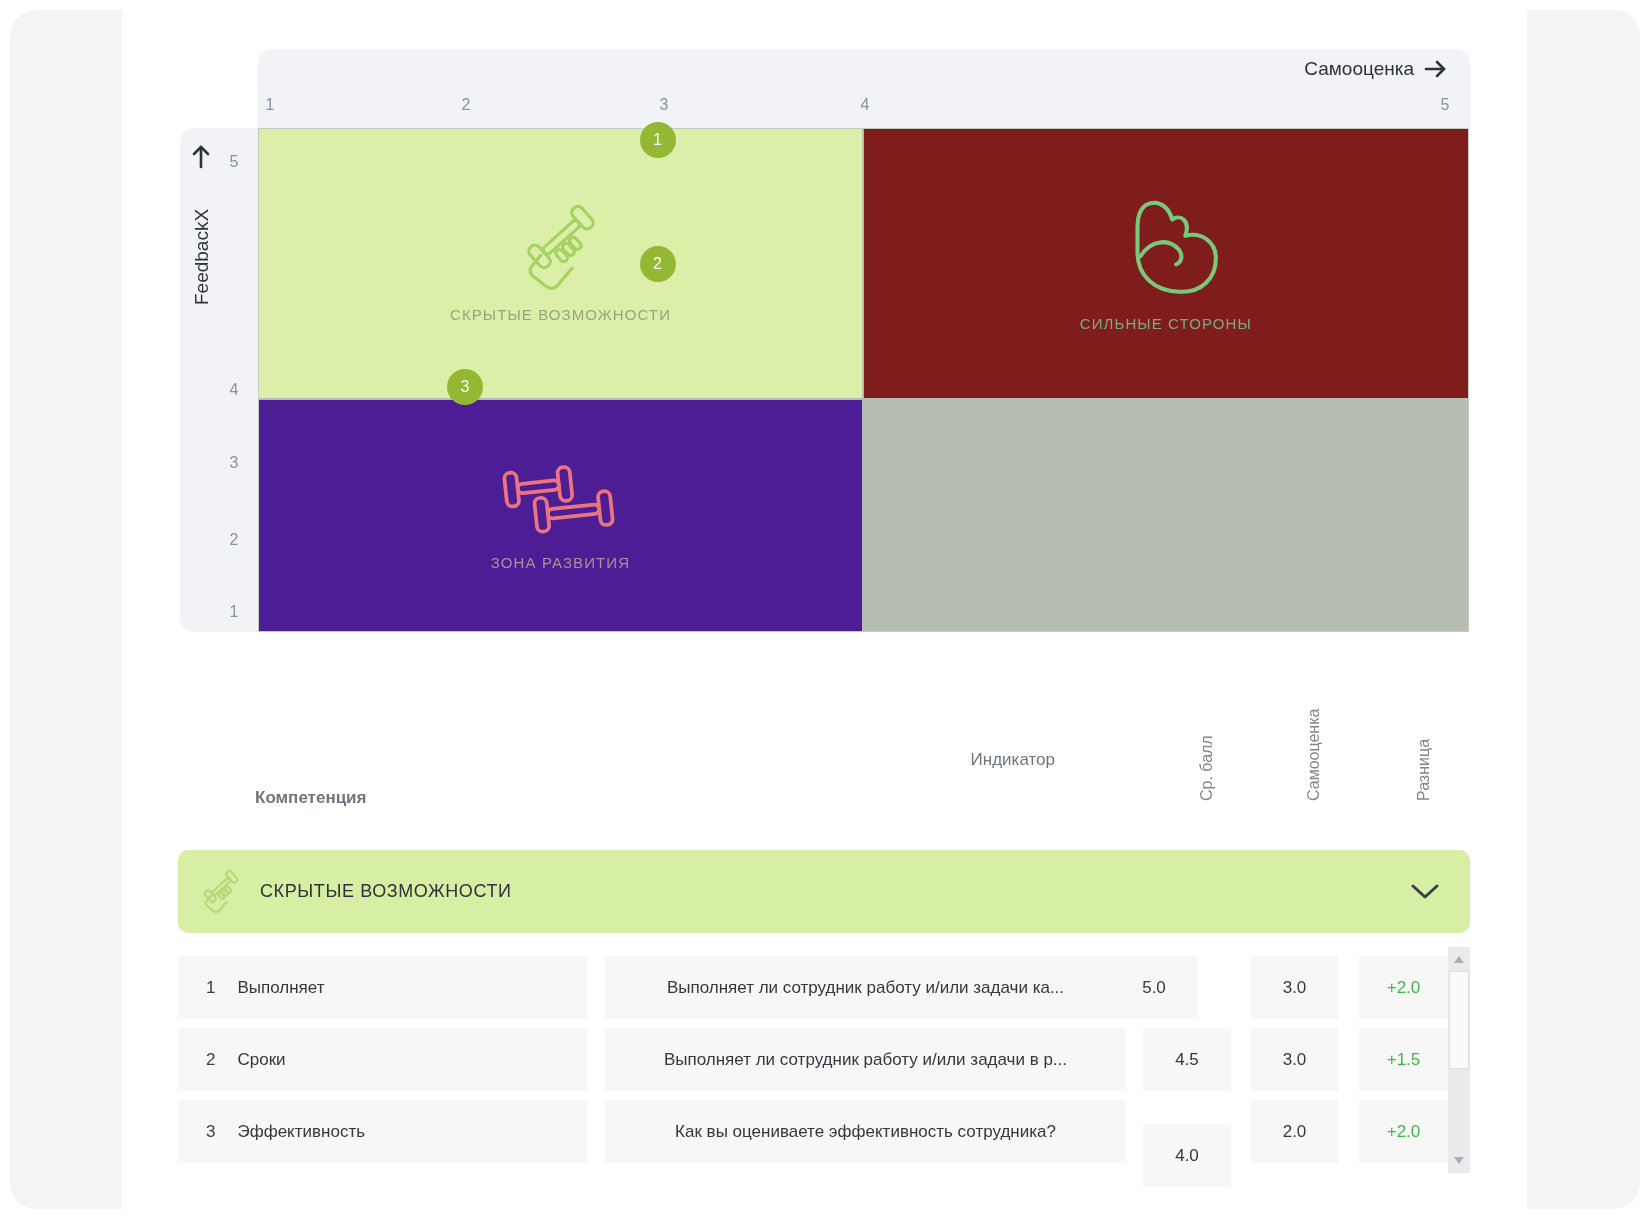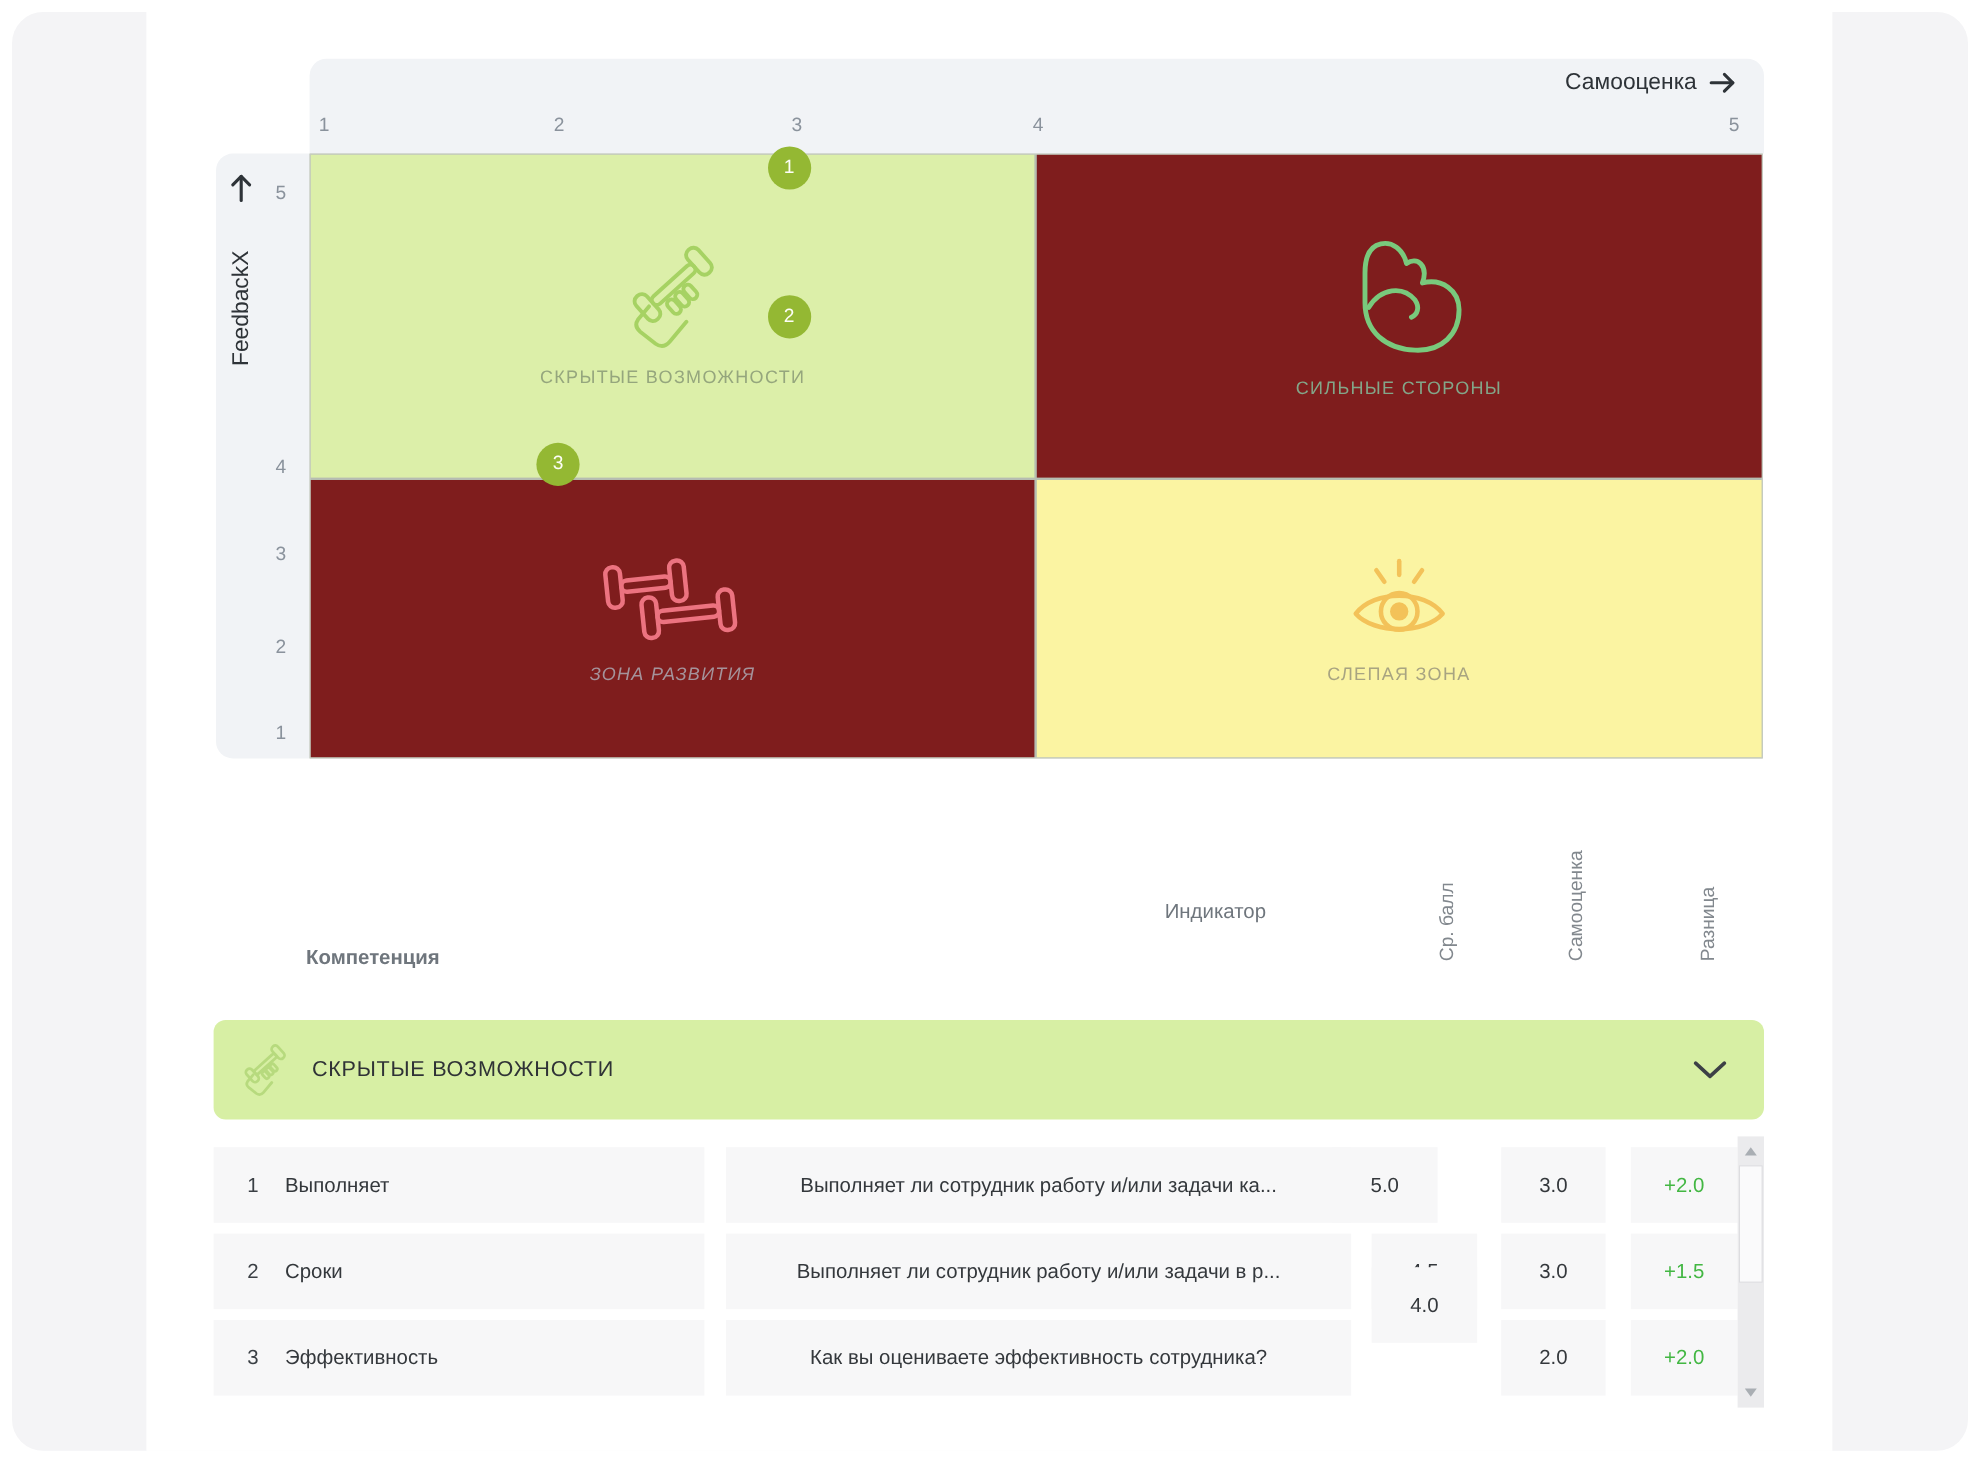--- a/index.html
+++ b/index.html
@@ -22,21 +22,21 @@
 
   .matrix{
     position:absolute;left:258px;top:128px;width:1211px;height:504px;
     display:grid;grid-template-columns:603px 1fr;grid-template-rows:269px 1fr;
     gap:1.5px;background:#b6bdb1;border:1px solid #c6cbc0;
   }
   .quad{display:flex;flex-direction:column;align-items:center;justify-content:center;}
   .quad .qlabel{margin-top:14px;font-size:15px;letter-spacing:1.1px;font-weight:500;}
   .q-tl{background:#dcefa9;} .q-tl .qlabel{color:#95a67d;}
   .q-tr{background:#7f1d1d;} .q-tr .qlabel{color:#83a689;}
-  .q-bl{background:#7f1d1d;font-style:italic;} .q-bl .qlabel{color:#a5939b;}
+  .q-bl{background:#4c1d95;} .q-bl .qlabel{color:#a5939b;}
   .q-br{background:#fbf4a2;} .q-br .qlabel{color:#a8a481;}
 
   .marker{
     position:absolute;width:36px;height:36px;border-radius:50%;background:#94b833;
     color:#fdfef7;font-size:16px;display:flex;align-items:center;justify-content:center;
     transform:translate(-50%,-50%);z-index:5;
   }
 
   
   .col-head{position:absolute;font-size:17px;color:#6f767d;}
@@ -150,35 +150,20 @@
           <g transform="rotate(-6 80 55)">
                 <rect x="38" y="36" width="13" height="36" rx="6"></rect>
                 <rect x="106" y="36" width="13" height="36" rx="6"></rect>
                 <rect x="51" y="49" width="55" height="10" rx="5"></rect>
               </g>
         </g>
           </svg>
       </span>
       <span class="qlabel">ЗОНА РАЗВИТИЯ</span>
     </div>
-    <div class="quad q-br">
-      <span>
-        <svg width="96" height="80" viewBox="0 0 100 84">
-            <g fill="none" stroke="#f3c259" stroke-width="4" stroke-linecap="round" stroke-linejoin="round">
-          <line x1="30" y1="16" x2="37" y2="26"></line>
-              <line x1="50" y1="8" x2="50" y2="20"></line>
-              <line x1="70" y1="16" x2="63" y2="26"></line>
-          <path d="M12,54 C28,33 72,33 88,54 C72,72 28,72 12,54 Z"></path>
-          <circle cx="50" cy="52" r="16"></circle>
-          <circle cx="50" cy="52" r="8" fill="#f3c259" stroke="none"></circle>
-        </g>
-          </svg>
-      </span>
-      <span class="qlabel">СЛЕПАЯ ЗОНА</span>
-    </div>
   </div>
 
   <div class="marker" style="left: 657.5px; top: 140px; background: rgb(148, 184, 51);">1</div>
   <div class="marker" style="left: 657.5px; top: 263.5px; background: rgb(148, 184, 51);">2</div>
   <div class="marker" style="left: 465px; top: 387px; background: rgb(148, 184, 51);">3</div>
 
   <span class="col-head" style="left:255px;top:788px;font-weight:bold;">Компетенция</span>
   <span class="col-head" style="left:605px;top:750px;width:450px;text-align:right;">Индикатор</span>
   <span class="rot-head" style="left:1216px;top:783px;">Ср. балл</span>
   <span class="rot-head" style="left:1323px;top:783px;">Самооценка</span>
@@ -247,21 +232,21 @@
   </div>
 
   <div>
     <div class="cell comp" style="left:178px;top:1100px;width:409px;height:63px;">
       <span class="rownum">3</span>
       <span>Эффективность</span>
     </div>
     <div class="cell" style="left:605px;top:1100px;width:521px;height:63px;">
         <span>Как вы оцениваете эффективность сотрудника?</span>
       </div>
-    <div class="cell" style="left:1143px;top:1056px;width:88px;height:63px;">
+    <div class="cell" style="left:1143px;top:1124px;width:88px;height:63px;">
         <span>4.0</span>
       </div>
     <div class="cell" style="left:1251px;top:1100px;width:87px;height:63px;">
         <span>2.0</span>
       </div>
     <div class="cell" style="left:1359px;top:1100px;width:89px;height:63px;">
         <span class="diff">+2.0</span>
       </div>
   </div>
 

